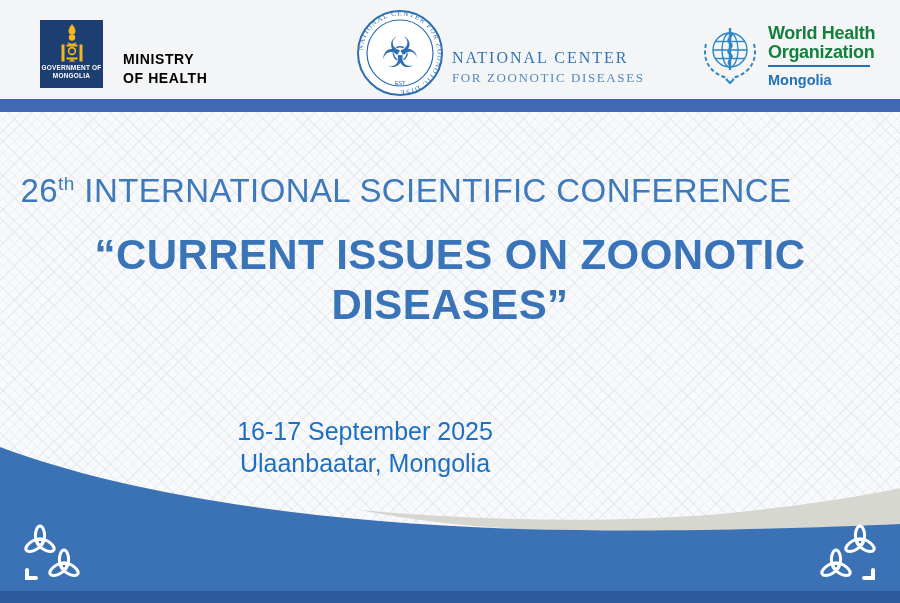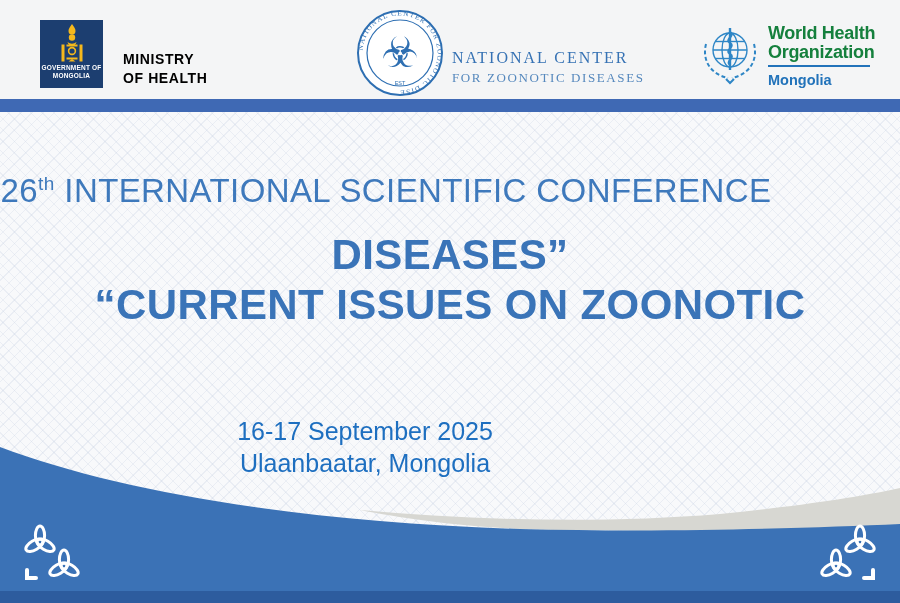--- a/index.html
+++ b/index.html
@@ -53,21 +53,21 @@
   
   .main{
     position:absolute;left:0;top:112px;width:900px;height:491px;
     background:
       repeating-linear-gradient(45deg, rgba(198,208,226,.28) 0 1px, transparent 1px 8px),
       repeating-linear-gradient(-45deg, rgba(198,208,226,.28) 0 1px, transparent 1px 8px),
       #f8f9fb;
   }
   .subtitle{
     position:absolute;left:0;top:60px;width:772px;text-align:center;
-    color:#3e79bc;font-size:33px;letter-spacing:.4px;font-weight:400;
+    color:#3e79bc;font-size:33px;letter-spacing:.4px;font-weight:400;padding-left:20px;
   }
   .subtitle sup{font-size:19px;}
   .title{
     position:absolute;left:40px;top:118px;width:820px;text-align:center;
     color:#3a74b8;font-size:42px;font-weight:bold;line-height:50px;letter-spacing:.4px;
   }
   .dates{
     position:absolute;left:0;top:303px;width:730px;text-align:center;
     color:#1e6fc0;font-size:25px;line-height:32px;
   }
@@ -151,22 +151,22 @@
   </div>
 </div>
 
 <div class="blue-stripe"></div>
 
 <div class="main">
   <div class="subtitle">
     <span>26</span><sup>th</sup><span> INTERNATIONAL SCIENTIFIC CONFERENCE</span>
   </div>
   <div class="title">
+    <div>“CURRENT ISSUES ON ZOONOTIC</div>
     <div>DISEASES”</div>
-    <div>“CURRENT ISSUES ON ZOONOTIC</div>
   </div>
   <div class="dates">
     <div>16-17 September 2025</div>
     <div>Ulaanbaatar, Mongolia</div>
   </div>
 </div>
 
 <svg class="footer-svg" viewBox="0 0 900 163">
 
   <path d="M360,70 C470,80 600,84 720,74 C790,67 855,58 900,48

